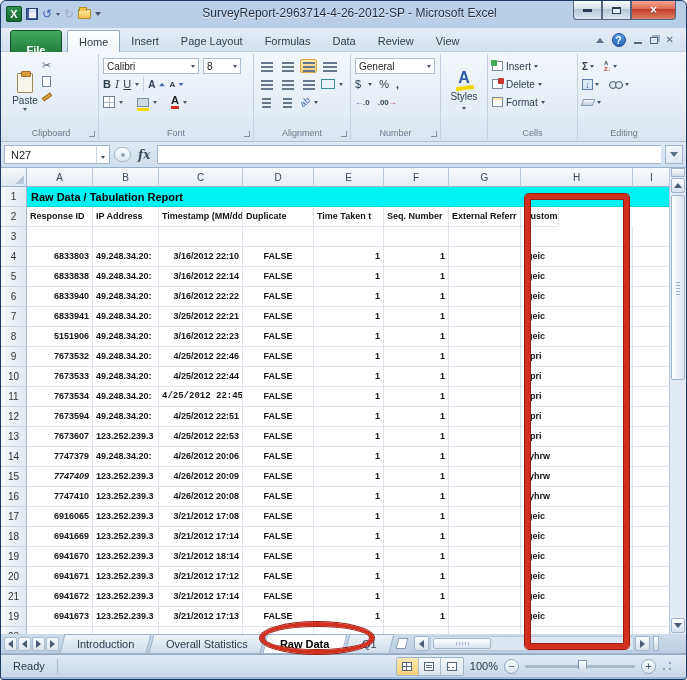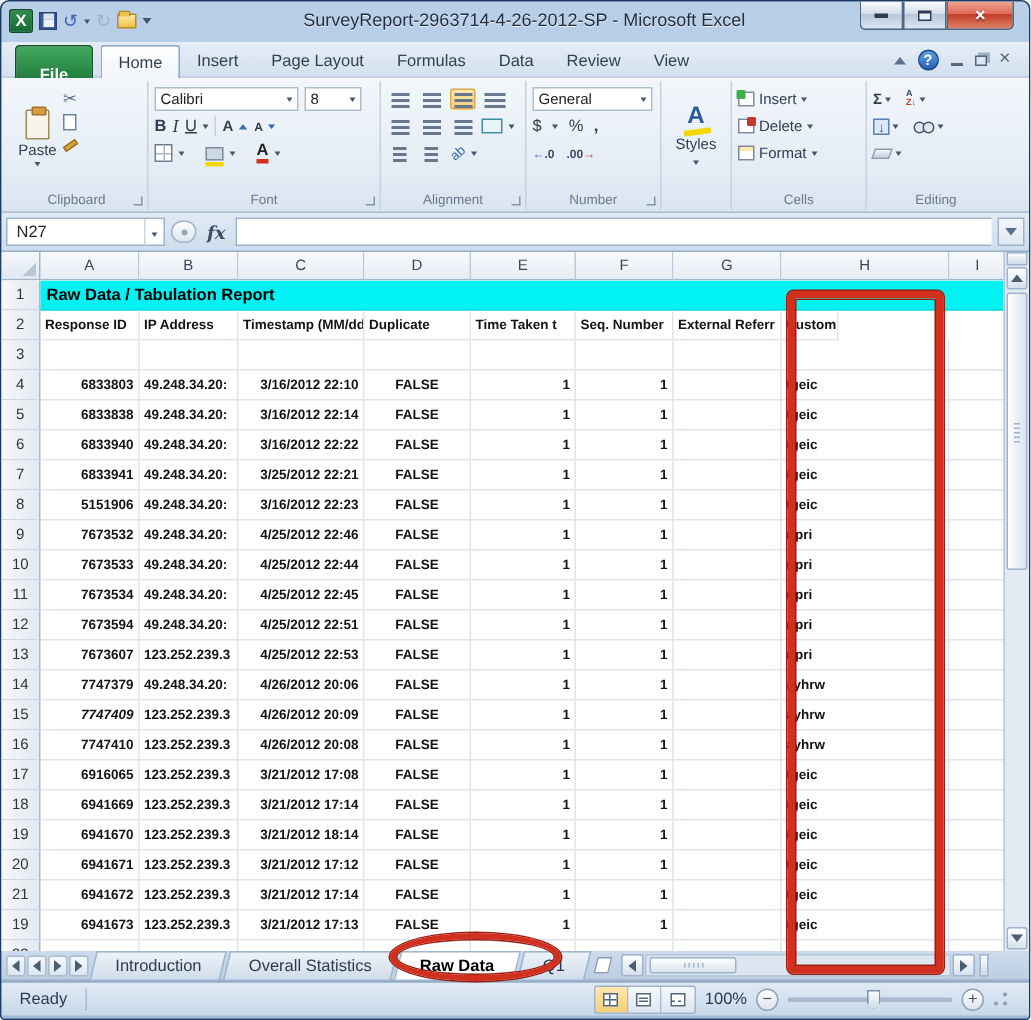--- a/index.html
+++ b/index.html
@@ -547,21 +547,21 @@
           <div class="cell" style="width: 70px; text-align: right;">1</div>
           <div class="cell" style="width: 65px; text-align: right;">1</div>
           <div class="cell" style="width: 72px; text-align: left;"></div>
           <div class="cell" style="width: 112px; text-align: left;">rlpri</div>
           <div class="cell" style="width: 38px; text-align: left;"></div>
         </div>
         <div class="grow data">
           <div class="rn">11</div>
           <div class="cell" style="width: 66px; text-align: right;">7673534</div>
           <div class="cell" style="width: 66px; text-align: left;">49.248.34.20:</div>
-          <div class="cell" style="width: 84px; text-align: right;">4/25/2012 22:45</div>
+          <div class="cell" style="width: 84px; text-align: left; font-family: Liberation Mono, monospace;">4/25/2012 22:45</div>
           <div class="cell" style="width: 71px; text-align: center;">FALSE</div>
           <div class="cell" style="width: 70px; text-align: right;">1</div>
           <div class="cell" style="width: 65px; text-align: right;">1</div>
           <div class="cell" style="width: 72px; text-align: left;"></div>
           <div class="cell" style="width: 112px; text-align: left;">rlpri</div>
           <div class="cell" style="width: 38px; text-align: left;"></div>
         </div>
         <div class="grow data">
           <div class="rn">12</div>
           <div class="cell" style="width: 66px; text-align: right;">7673594</div>

